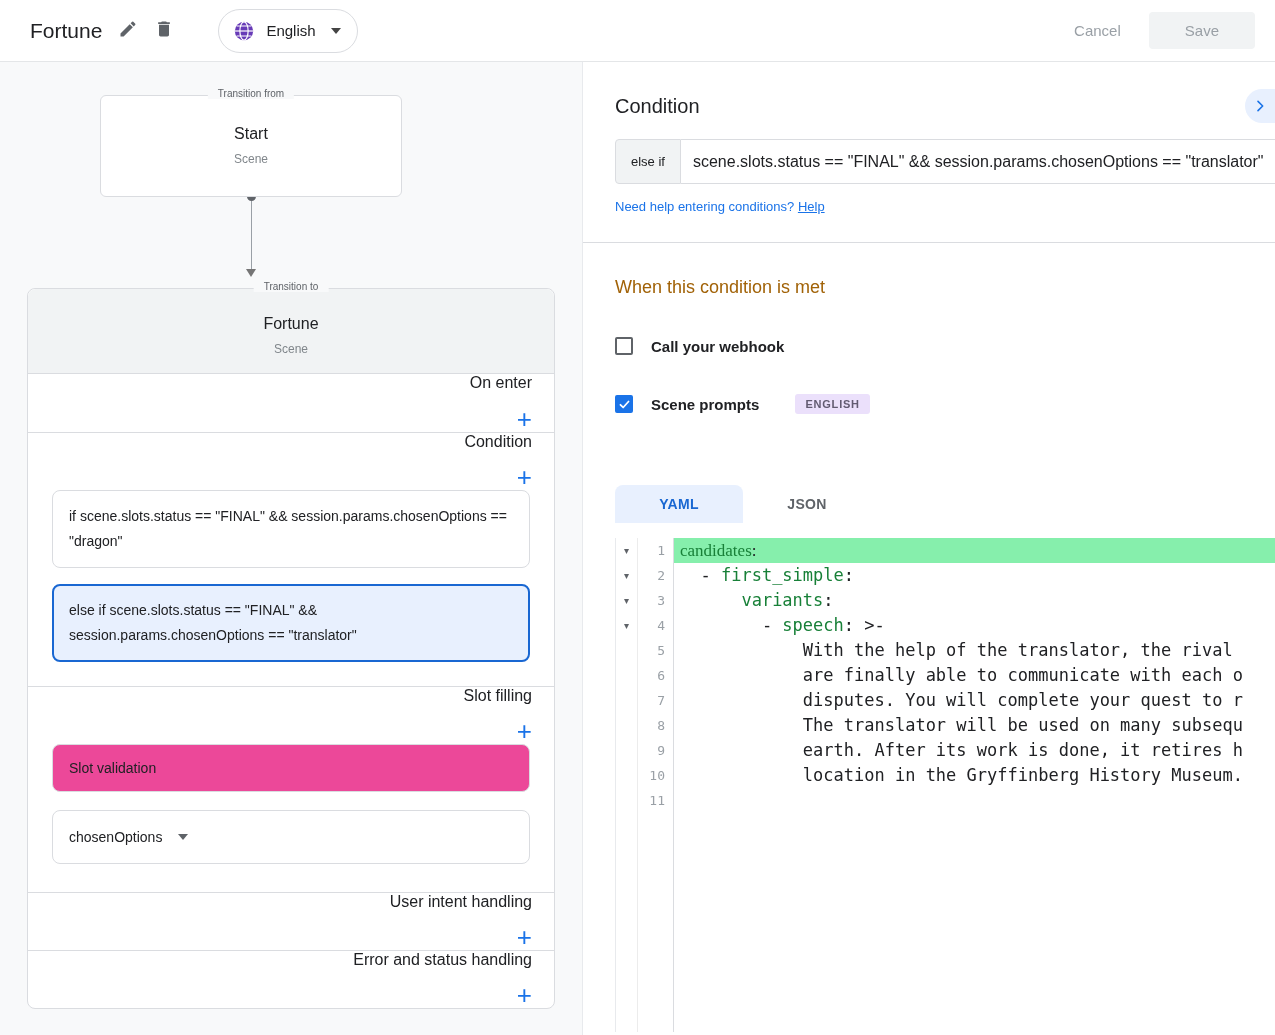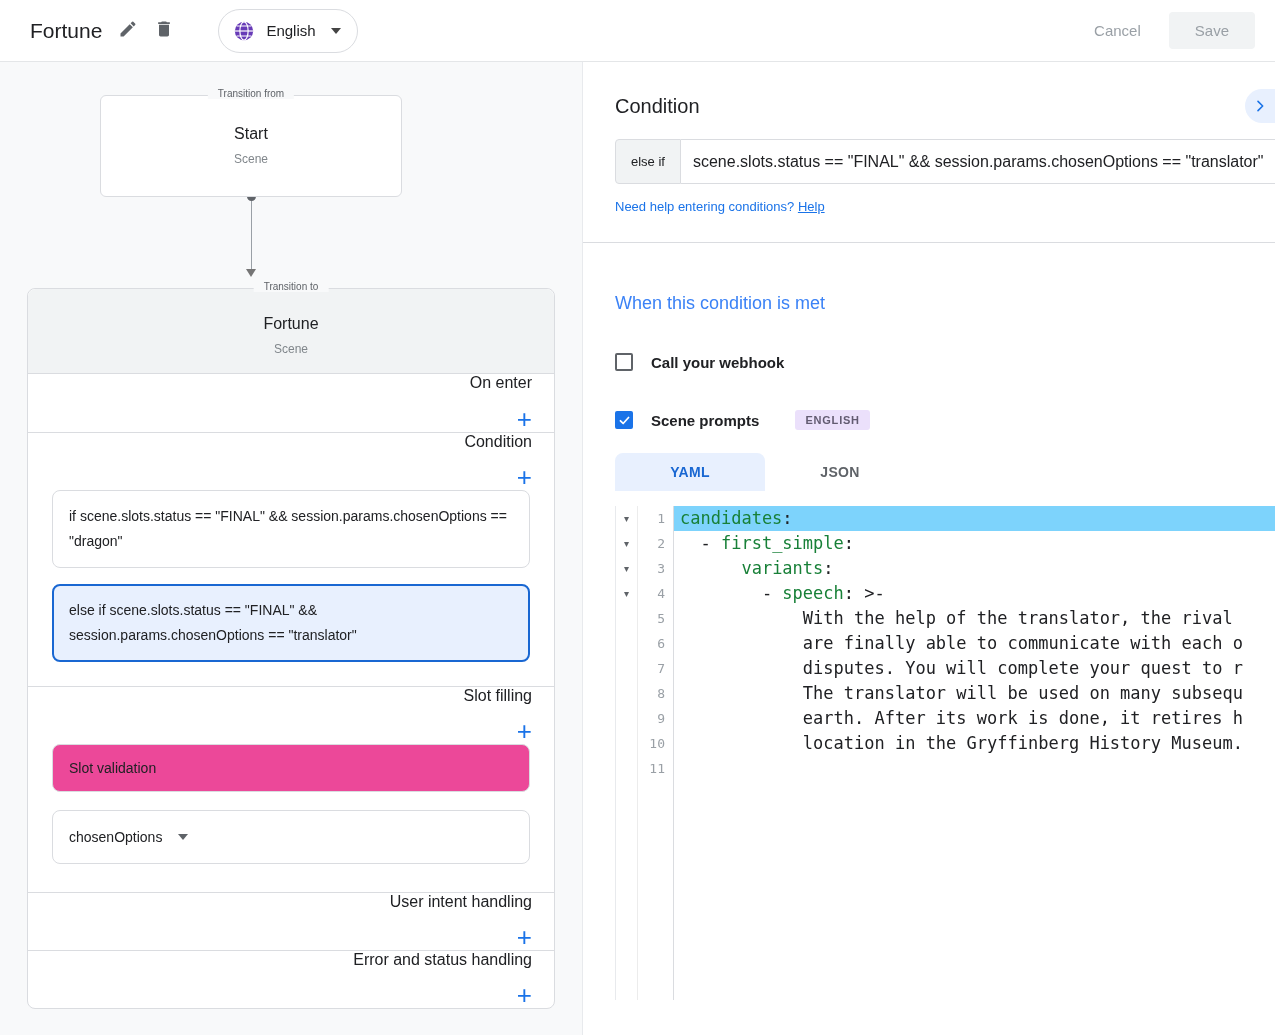--- a/index.html
+++ b/index.html
@@ -13,21 +13,21 @@
   .page-title { font-size:21px; font-weight:400; color:#202124; }
   .icon-btn { background:none; border:none; cursor:pointer; margin-left:16px;
     display:flex; align-items:center; color:#5f6368; }
   .lang-pill { margin-left:44px; height:44px; display:flex; align-items:center; gap:11px;
     padding:0 16px 0 14px; border:1px solid #dadce0; border-radius:22px; background:#fff;
     font-size:15px; color:#202124; cursor:pointer; }
   .caret-down { width:0; height:0; border-left:5px solid transparent;
     border-right:5px solid transparent; border-top:6px solid #444; margin-left:4px; }
   .topbar-actions { margin-left:auto; display:flex; align-items:center; gap:28px; }
   .cancel-btn { background:none; border:none; font-size:15px; color:#9aa0a6; cursor:pointer; }
-  .save-btn { background:#f1f3f4; border:none; border-radius:4px; padding:10px 26px;
+  .save-btn { background:#f1f3f4; border:none; border-radius:4px; padding:10px 36px;
     font-size:15px; color:#9aa0a6; cursor:default; }
 
   
   .content { flex:1; display:flex; min-height:0; }
   .left-panel { width:583px; flex:0 0 583px; background:#f8f9fa; border-right:1px solid #e8eaed;
     padding-top:33px; overflow:hidden; }
 
   
   .flow-box { position:relative; width:302px; height:102px; margin-left:100px;
     background:#fff; border:1px solid #dadce0; border-radius:6px; text-align:center; padding-top:29px; }
@@ -74,48 +74,48 @@
     display:flex; align-items:center; justify-content:center; }
   .cond-input-row { display:flex; margin-top:21px; height:45px; overflow:hidden; }
   .cond-prefix { background:#f1f3f4; border:1px solid #dadce0; border-radius:4px 0 0 4px;
     padding:0 15px; display:flex; align-items:center; font-size:13px; color:#202124; flex:0 0 auto; }
   .cond-value { flex:1; border:1px solid #dadce0; border-left:none; border-right:none;
     display:flex; align-items:center; padding:0 12px; font-size:16px; color:#202124;
     white-space:nowrap; overflow:hidden; min-width:0; }
   .help-line { margin-top:15px; font-size:13px; color:#1a73e8; }
   .help-line a { color:#1a73e8; text-decoration:underline; cursor:pointer; }
   .hdivider { margin:28px 0 0 -32px; border-top:1px solid #dadce0; }
-  .when-met { margin-top:50px; font-size:18px; font-weight:400; color:#3b82f6; }
+  .when-met { margin-top:34px; font-size:18px; font-weight:400; color:#a16207; }
   .check-row { display:flex; align-items:center; gap:18px; margin-top:39px; }
   .checkbox { width:18px; height:18px; border:2px solid #5f6368; border-radius:2px;
     flex:0 0 18px; cursor:pointer; display:flex; align-items:center; justify-content:center; }
   .checkbox.checked { background:#1a73e8; border-color:#1a73e8; }
   .check-label { font-size:15px; font-weight:bold; color:#202124; }
   .lang-badge { margin-left:18px; background:#ebe0fb; color:#625b71; font-size:11px;
     font-weight:bold; letter-spacing:0.8px; padding:4px 10px; border-radius:3px; }
   .feedback-text { margin-top:13px; font-size:14px; color:#5f6368; max-width:630px; line-height:20px; }
   .feedback-text a { color:#1a73e8; text-decoration:none; cursor:pointer; }
   .tabs { margin-top:23px; display:flex; }
-  .tab { width:150px; height:38px; display:flex; align-items:center; justify-content:center;
-    font-size:14px; font-weight:bold; letter-spacing:0.3px; color:#5f6368; cursor:pointer; }
+  .tab { width:128px; height:38px; display:flex; align-items:center; justify-content:center;
+    font-size:14px; font-weight:bold; letter-spacing:0.3px; color:#5f6368; cursor:pointer;margin-top:48px; }
   .tab.active { background:#e8f0fe; color:#1967d2; border-radius:8px 8px 0 0; }
 
   
   .editor { margin-top:15px; display:flex; height:494px; overflow:hidden;
     border-left:1px solid #e8eaed; }
   .gutter-folds { width:22px; flex:0 0 22px; border-right:1px solid #ececec; background:#fff; }
   .gutter-nums { width:36px; flex:0 0 36px; border-right:1px solid #dadce0;
     background:#fff; text-align:right; padding-right:8px; }
   .code-col { flex:1; min-width:0; overflow:hidden; padding-left:0; }
   .fold-cell { height:25px; line-height:25px; text-align:center; font-size:10px; color:#5f6368; }
   .num-cell { height:25px; line-height:25px; font-family:"DejaVu Sans Mono",monospace;
     font-size:13px; color:#9aa0a6; }
   .code-line { height:25px; line-height:25px; font-family:"DejaVu Sans Mono",monospace;
     font-size:17px; white-space:pre; color:#202124; padding-left:6px; }
-  .code-line.hl { background:#7dd3fc; }
+  .code-line.hl { background:#86efac;font-family:Liberation Serif, serif; }
   .code-line .k { color:#188038; }
   .code-line .t { color:#202124; }
 </style>
 </head>
 <body>
 
 <div class="app">
 
   <header class="topbar">
     <h1 class="page-title">Fortune</h1>

